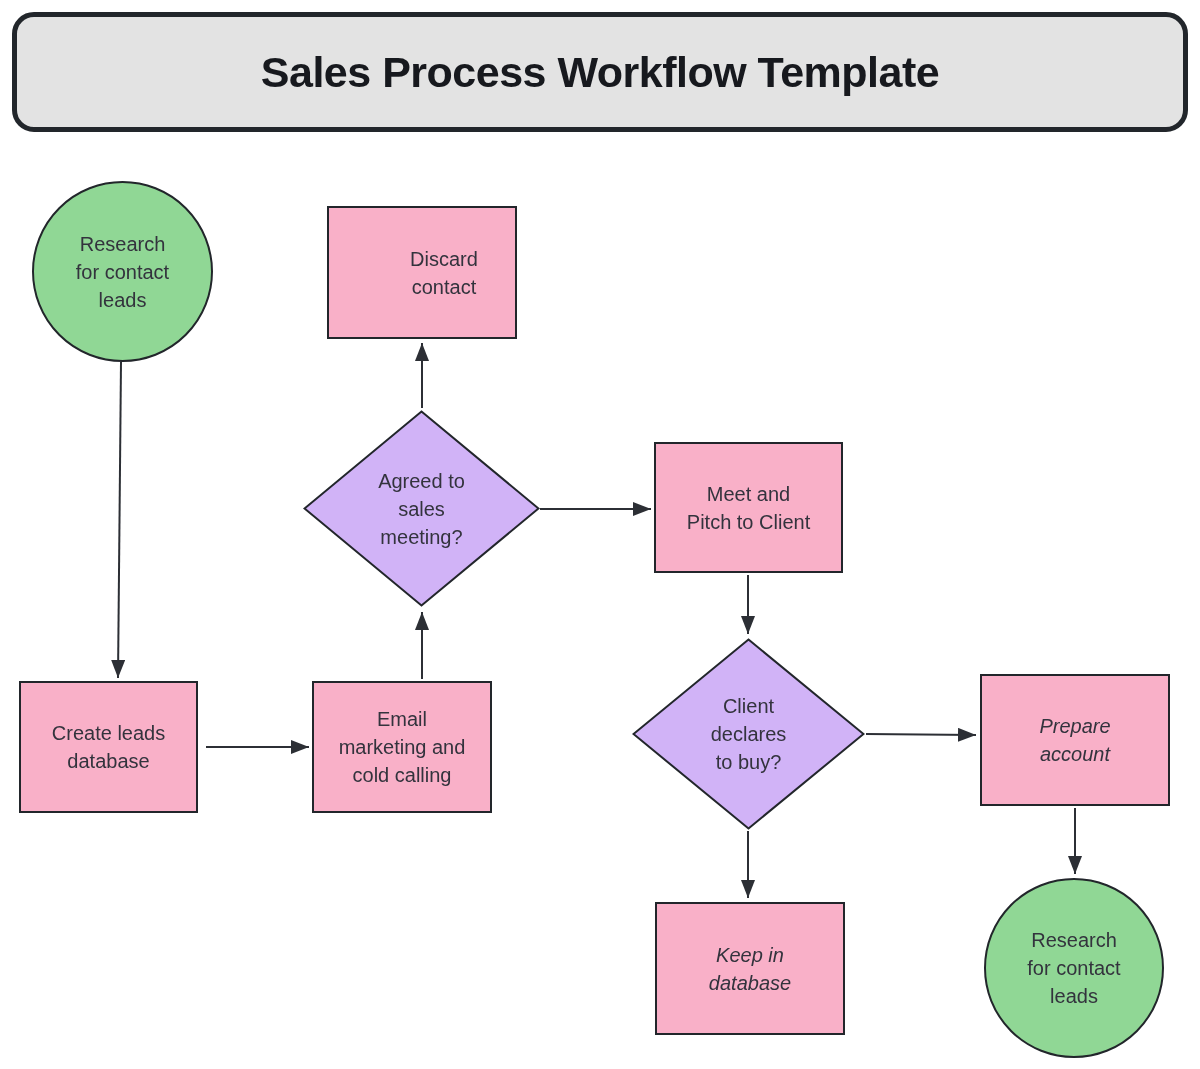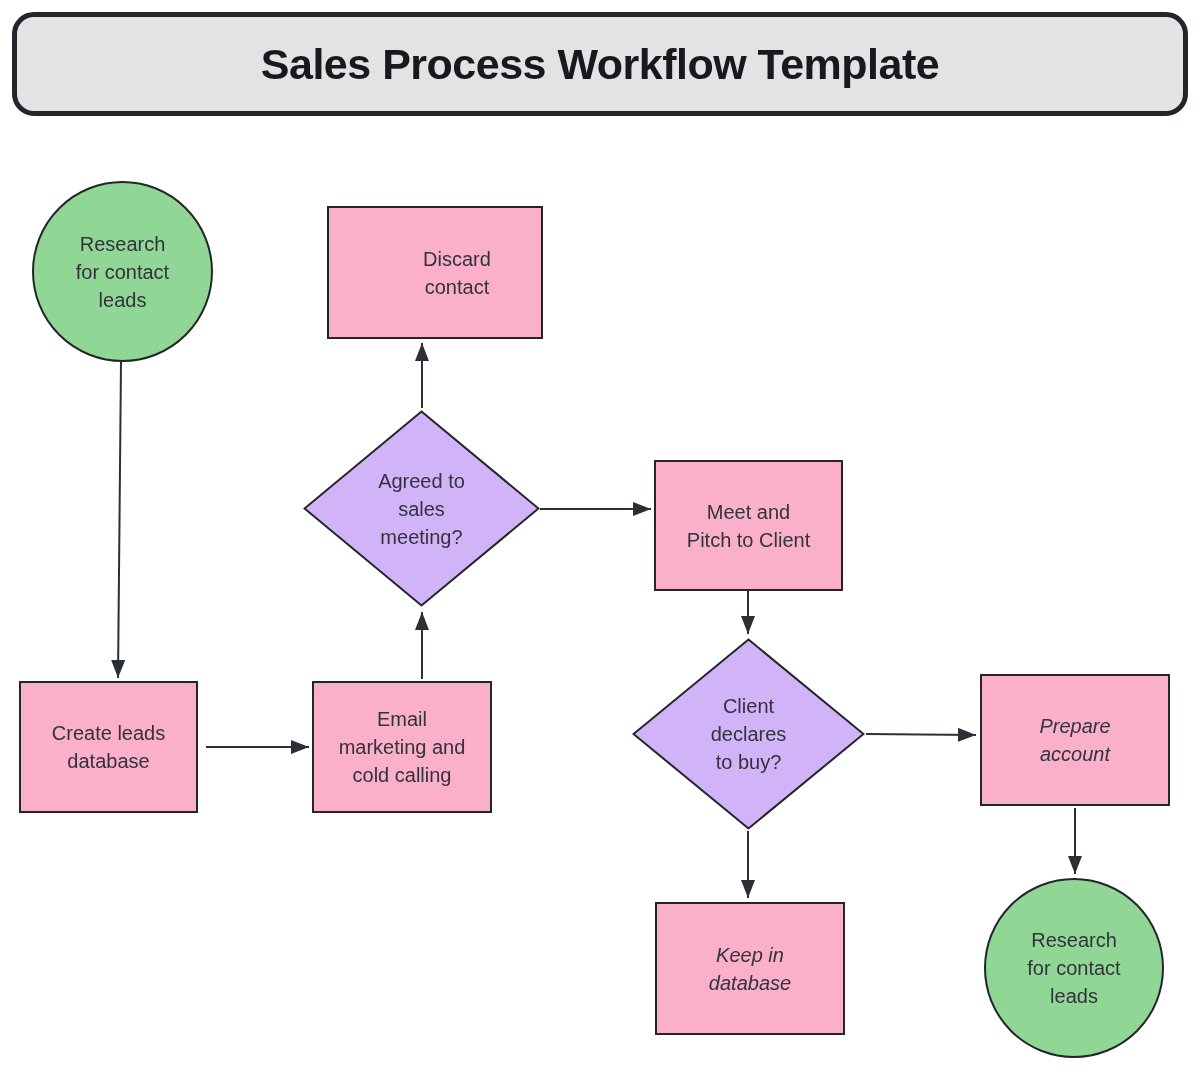--- a/index.html
+++ b/index.html
@@ -22,21 +22,21 @@
   .canvas {
     position: relative;
     width: 1200px;
     height: 1069px;
     background: var(--canvas_bg);
     overflow: hidden;
   }
   .title-box {
     position: absolute;
     left: 12px; top: 12px;
-    width: 1176px; height: 104px;
+    width: 1176px; height: 120px;
     background: var(--title_bg);
     border: 5px solid var(--border);
     border-radius: 22px;
     display: flex; align-items: center; justify-content: center;
   }
   .title-label {
     font-size: 43px;
     font-weight: 700;
     letter-spacing: -0.5px;
     color: var(--title_text);
@@ -65,23 +65,23 @@
     background: var(--terminal_fill);
     border: 2px solid var(--border);
     border-radius: 50%;
   }
   .decision { background: transparent; border: none; }
   .decision svg { position: absolute; left: 0; top: 0; display: block; }
   .decision polygon { fill: var(--decision_fill); stroke: var(--border); stroke-width: 2; }
 
   
   #n-start   { left: 32px;  top: 181px; width: 181px; height: 181px; }
-  #n-discard { left: 327px; top: 206px; width: 216px; height: 133px; padding-left: 44px; }
+  #n-discard { left: 327px; top: 206px; width: 190px; height: 133px; padding-left: 44px; }
   #n-agreed  { left: 303px; top: 410px; width: 237px; height: 197px; }
-  #n-meet    { left: 654px; top: 460px; width: 189px; height: 131px; align-items: center; }
+  #n-meet    { left: 654px; top: 442px; width: 189px; height: 131px; align-items: center; }
   #n-create  { left: 19px;  top: 681px; width: 179px; height: 132px; }
   #n-email   { left: 312px; top: 681px; width: 180px; height: 132px; }
   #n-client  { left: 632px; top: 638px; width: 233px; height: 192px; }
   #n-prepare { left: 980px; top: 674px; width: 190px; height: 132px; font-style: italic; }
   #n-keep    { left: 655px; top: 902px; width: 190px; height: 133px; font-style: italic; }
   #n-end     { left: 984px; top: 878px; width: 180px; height: 180px; }
 
   .connector-layer {
     position: absolute; left: 0; top: 0;
     width: 1200px; height: 1069px;

